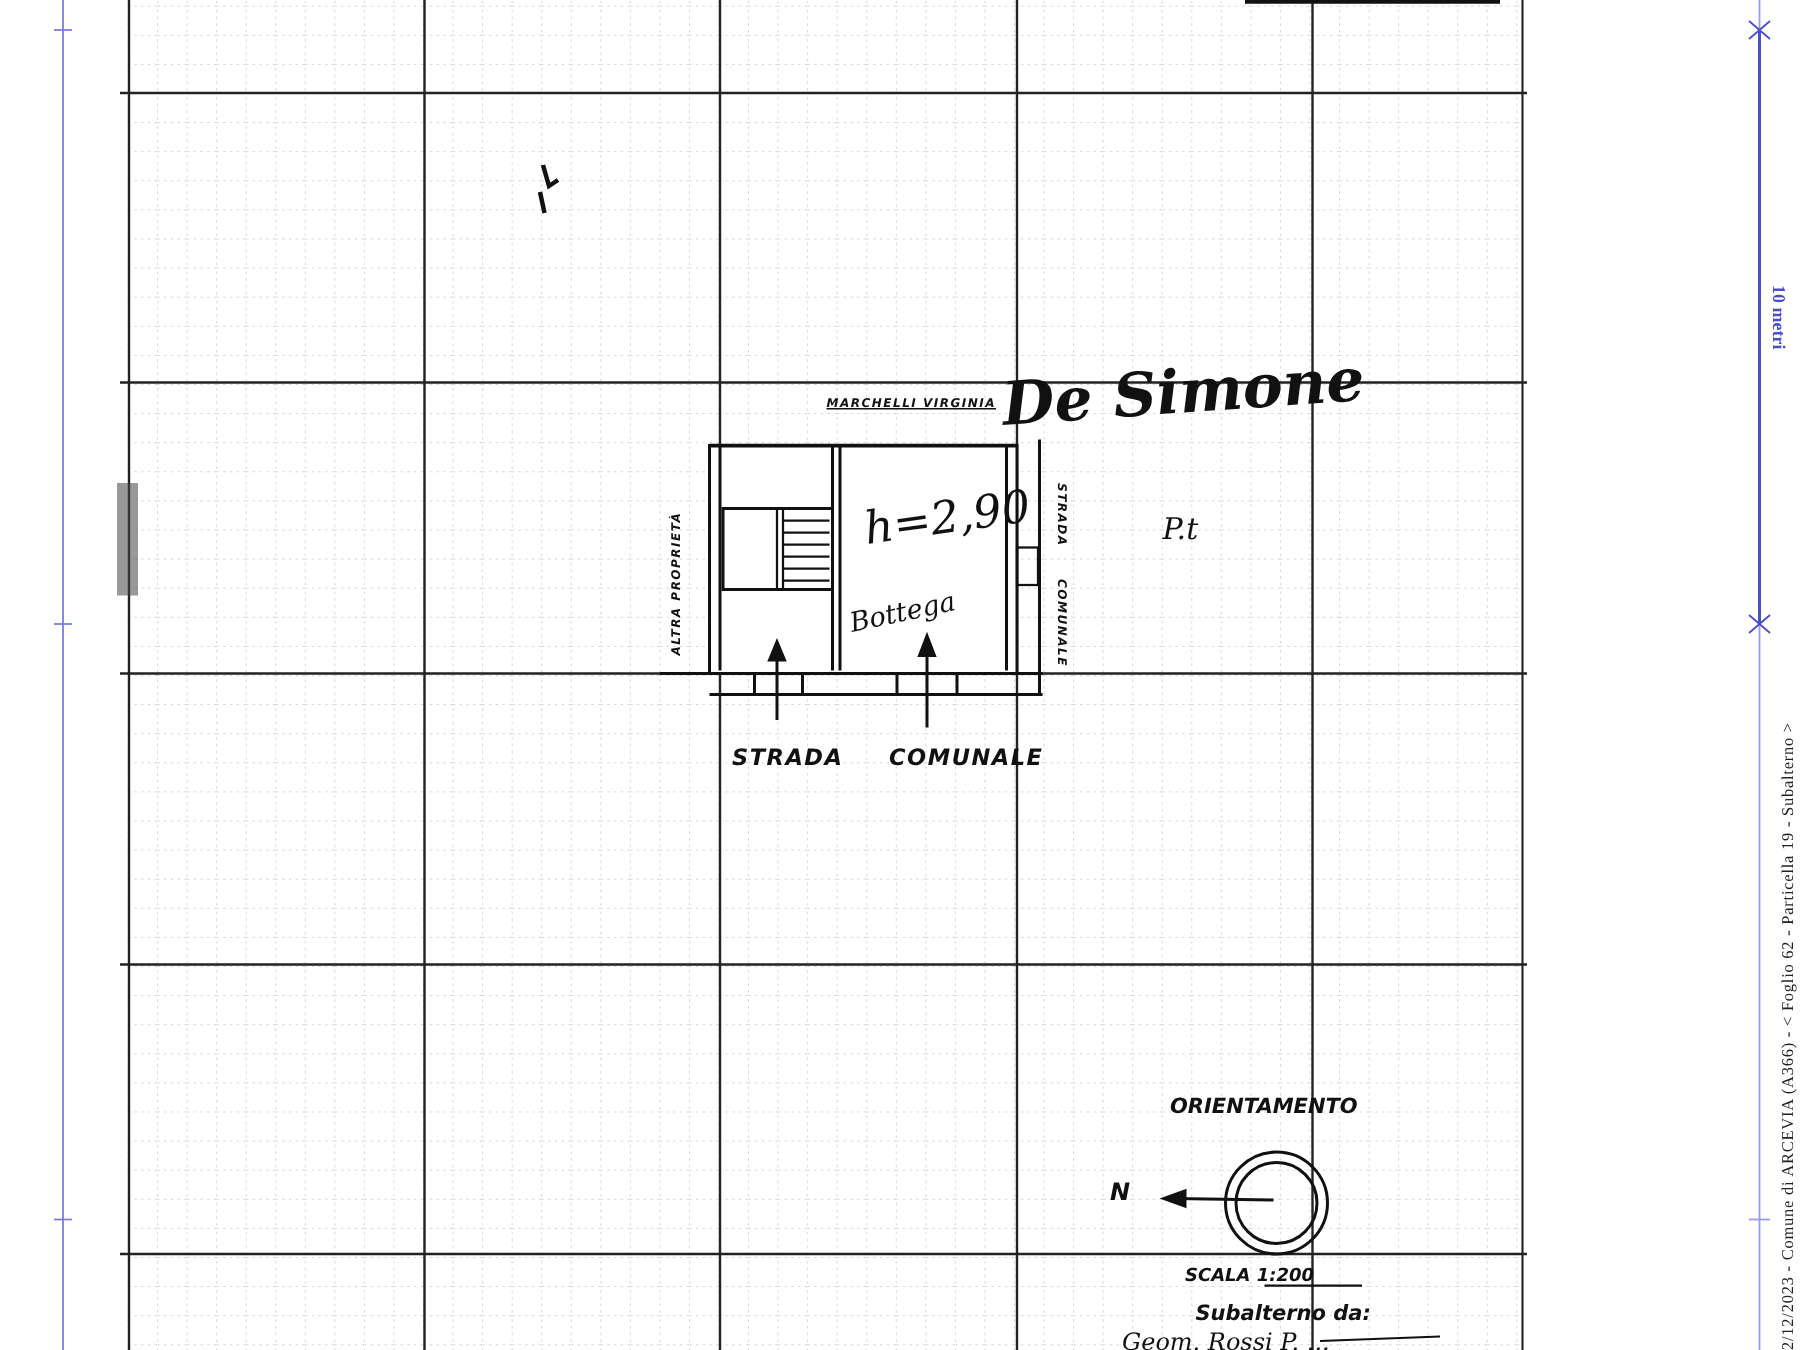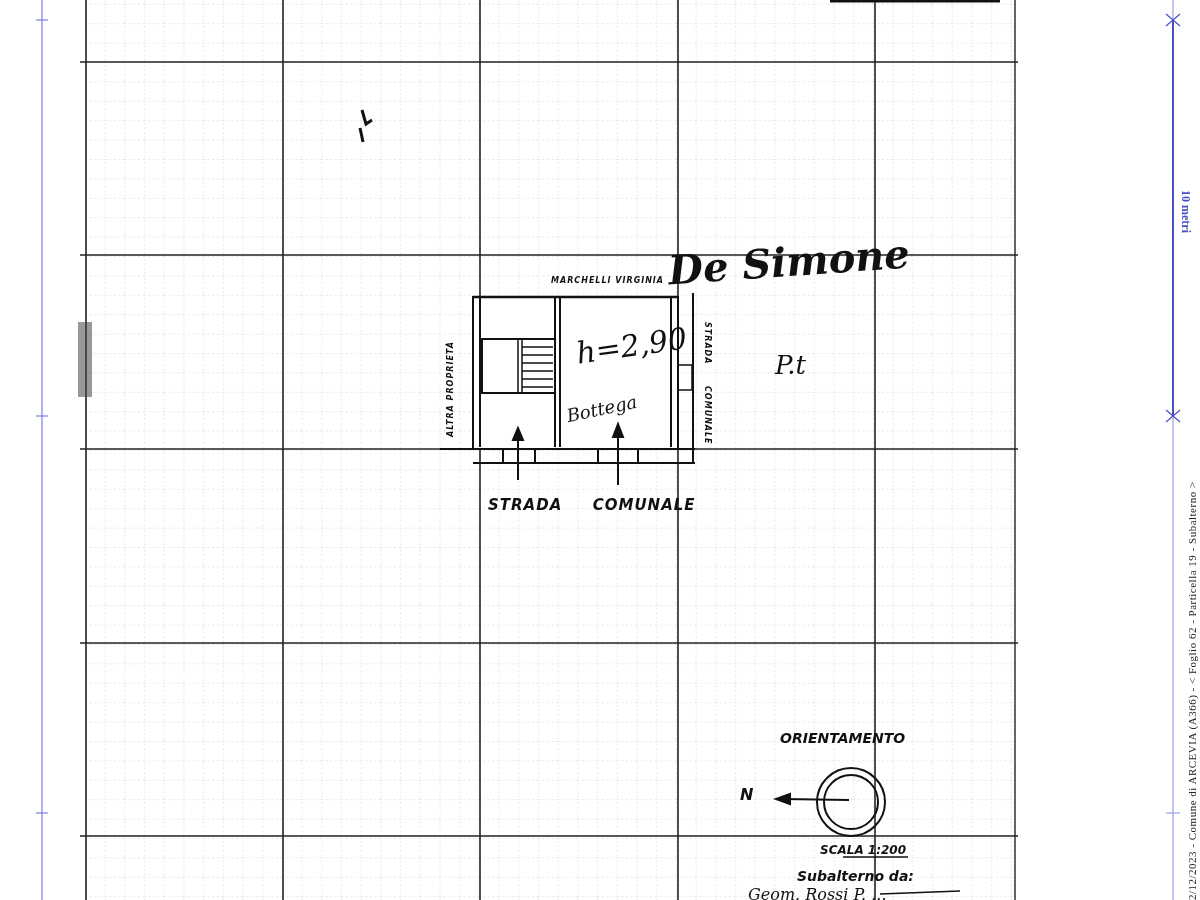--- a/index.html
+++ b/index.html
@@ -111,44 +111,44 @@
       <circle cx="851" cy="802" r="34"></circle>
       <circle cx="851" cy="802" r="27"></circle>
       <line x1="849" y1="800" x2="783" y2="799"></line>
       <path d="M790 794 L776 799 L790 804 Z" fill="#111"></path>
     </g>
 
     <line x1="843" y1="857" x2="908" y2="857" stroke="#111" stroke-width="1.5"></line>
     <line x1="880" y1="894" x2="960" y2="891" stroke="#111" stroke-width="1.5"></line>
   </svg>
 
-  <div class="abs stamp" style="left:551px; top:276px; font-size:8px; letter-spacing:1px;">MARCHELLI VIRGINIA</div>
+  <div class="abs stamp" style="left:551px; top:264px; font-size:8px; letter-spacing:1px;text-decoration:underline;">MARCHELLI VIRGINIA</div>
 
   <div class="abs stamp label-rot" style="left:446px; top:437px; font-size:8px; letter-spacing:1px; transform:rotate(-90deg);">ALTRA PROPRIETÀ</div>
 
   <div class="abs stamp label-rot" style="left:712px; top:322px; font-size:8px; letter-spacing:1px; transform:rotate(90deg);">
     <span>STRADA</span>
     <span style="display:inline-block;width:14px"></span>
     <span>COMUNALE</span>
   </div>
 
   <div class="abs stamp" style="left:488px; top:496px; font-size:15px; letter-spacing:1px;">
     <span>STRADA</span>
     <span style="display:inline-block;width:18px"></span>
     <span>COMUNALE</span>
   </div>
 
   <div class="abs hand" style="left:576px; top:328px; font-size:30px; transform:rotate(-8deg);">h=2,90</div>
   <div class="abs hand" style="left:566px; top:398px; font-size:18px; transform:rotate(-12deg);">Bottega</div>
-  <div class="abs hand" style="left:775px; top:350px; font-size:26px;">P.t</div>
+  <div class="abs hand" style="left:775px; top:340px; font-size:20px;">P.t</div>
   <div class="abs hand" style="left:668px; top:238px; font-size:40px; font-weight:bold; transform:rotate(-4deg);">De Simone</div>
 
   <div class="abs stamp" style="left:780px; top:730px; font-size:14px;">ORIENTAMENTO</div>
   <div class="abs stamp" style="left:740px; top:785px; font-size:16px;">N</div>
-  <div class="abs stamp" style="left:790px; top:843px; font-size:12px;margin-left:30px;">SCALA 1:200</div>
+  <div class="abs stamp" style="left:790px; top:843px; font-size:12px;">SCALA 1:200</div>
   <div class="abs stamp" style="left:797px; top:868px; font-size:14px;">Subalterno da:</div>
   <div class="abs hand" style="left:748px; top:885px; font-size:16px;">Geom. Rossi P. ...</div>
 
   <div class="ruler-label" style="left:1193px; top:190px;">10 metri</div>
 
   <div class="side-text" style="left:1186px; top:900px;">2/12/2023 - Comune di ARCEVIA (A366) - &lt; Foglio 62 - Particella 19 - Subalterno &gt;</div>
 
 </div>
 
 </body></html>

